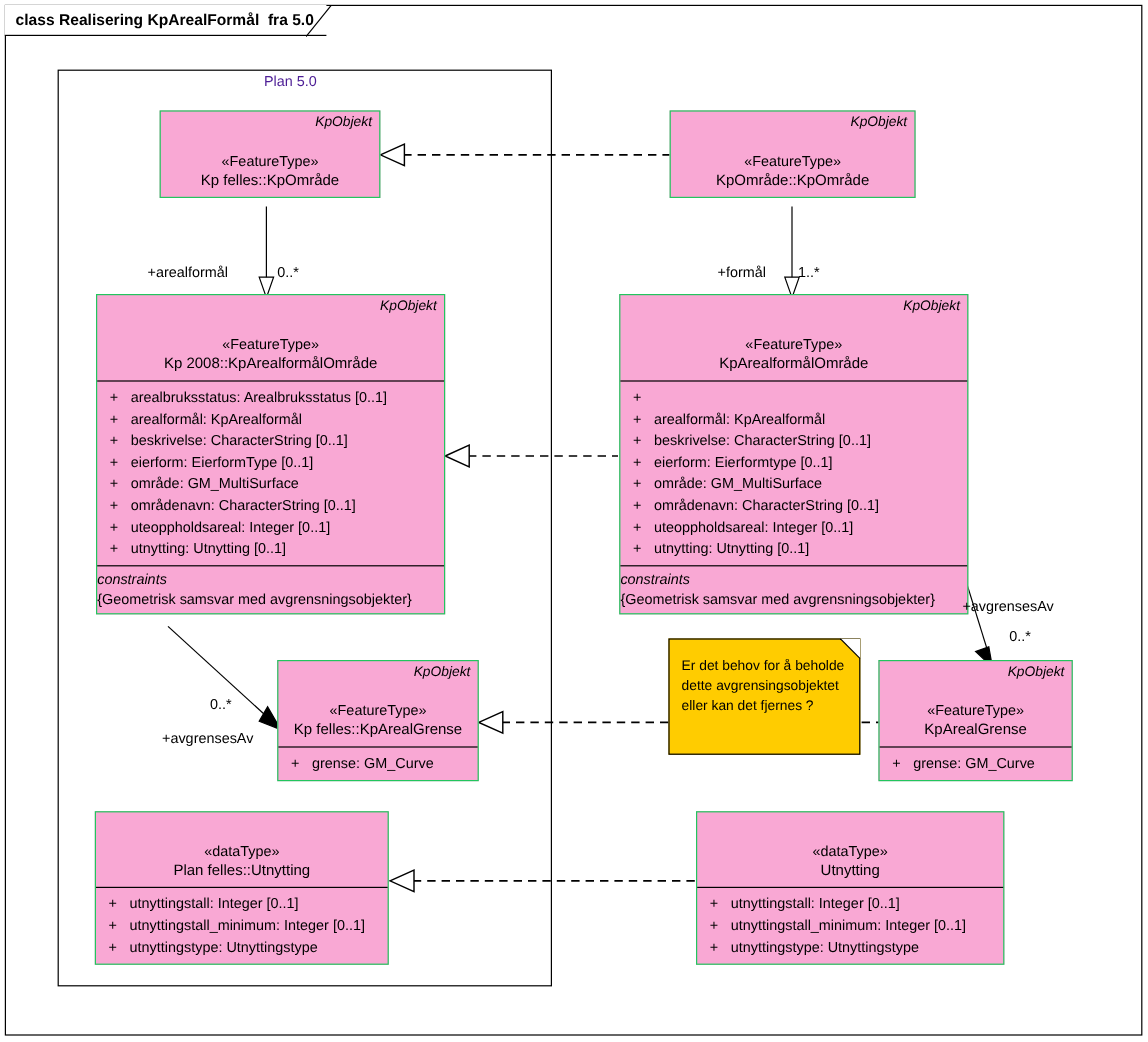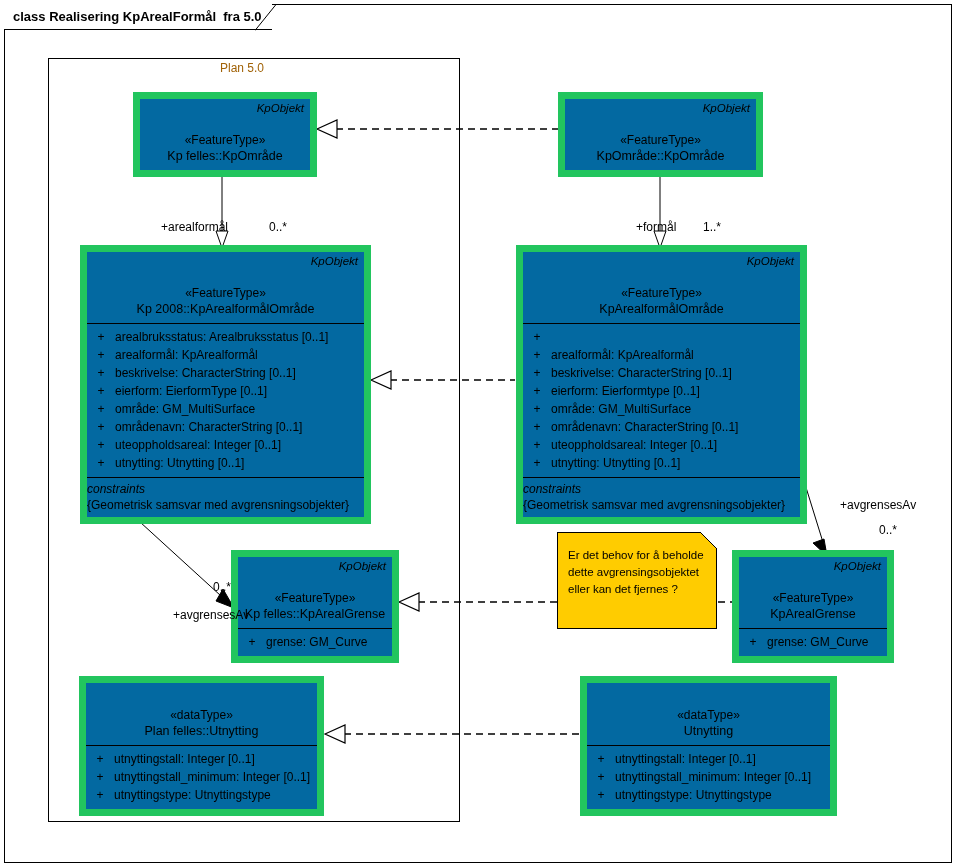--- a/index.html
+++ b/index.html
@@ -65,29 +65,29 @@
     width: 412px;
     height: 764px;
     border: 1px solid #000;
     box-sizing: border-box;
   }
   .pkg-label {
     position: absolute;
     left: 220px;
     top: 61px;
     font-size: 12px;
-    color: #a16207;
+    color: #4c1d95;
     white-space: nowrap;
   }
 
   
   .uml-class {
     position: absolute;
-    border: 7px solid #22c55e;
-    background: #0369a1;
+    border: 1px solid #22c55e;
+    background: #f9a8d4;
     box-sizing: border-box;
     font-size: 12px;
     color: #000;
   }
   .uml-head {
     position: relative;
     padding: 2px 0 5px 0;
     text-align: center;
   }
   .uml-owner {
@@ -176,21 +176,21 @@
     position: absolute;
     left: 0;
     top: 0;
     width: 957px;
     height: 868px;
     pointer-events: none;
   }
   svg.overlay-under { z-index: 0; }
   .boxlayer { z-index: 2; }
   .notelayer { z-index: 3; }
-  .labellayer { z-index: 4; margin-left: 38px; }
+  .labellayer { z-index: 4; }
 </style>
 </head>
 <body>
 
 <div id="canvas">
 
   <div class="diagram-frame"></div>
 
   <div class="diagram-title-tab">
     <span class="tab-text">class Realisering KpArealFormål  fra 5.0</span>

